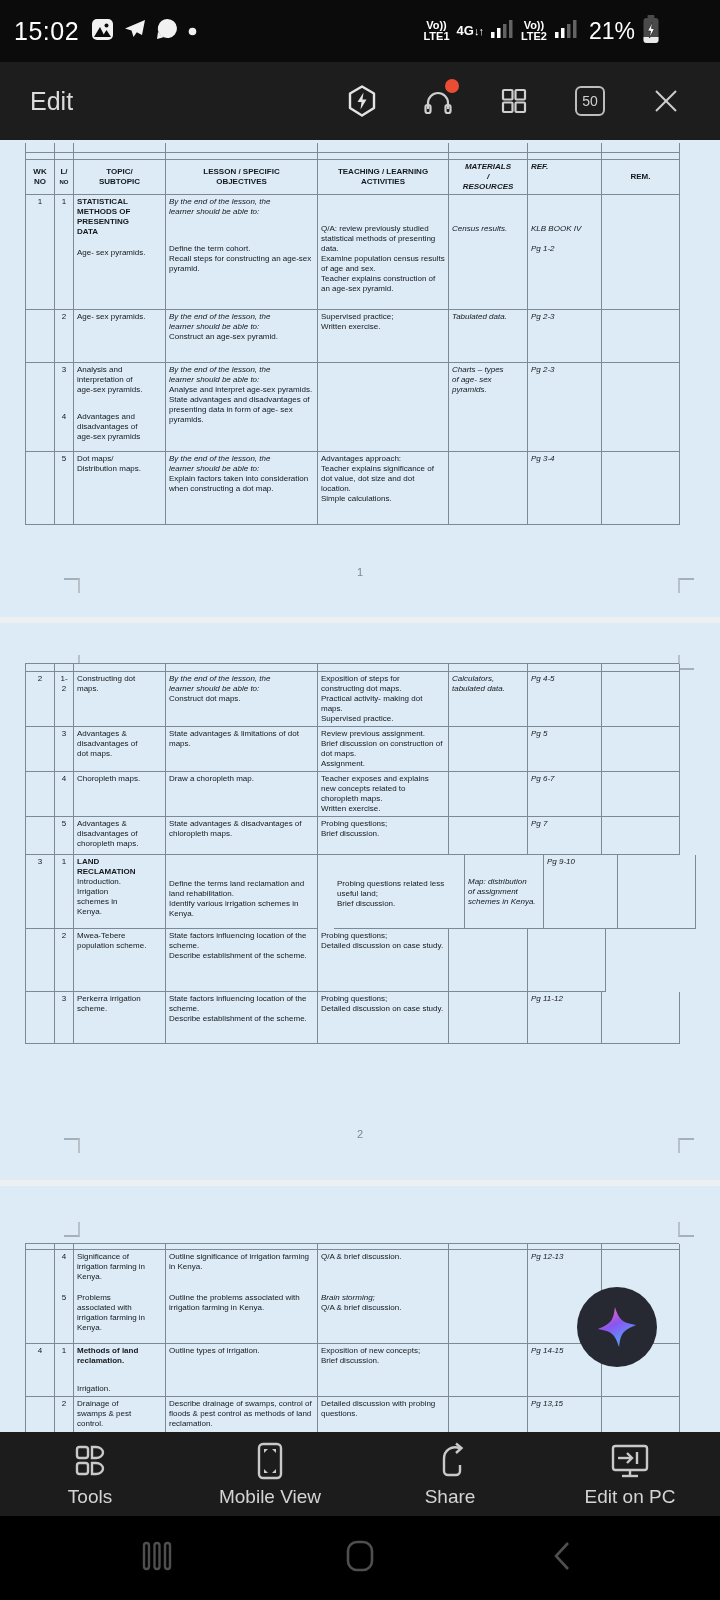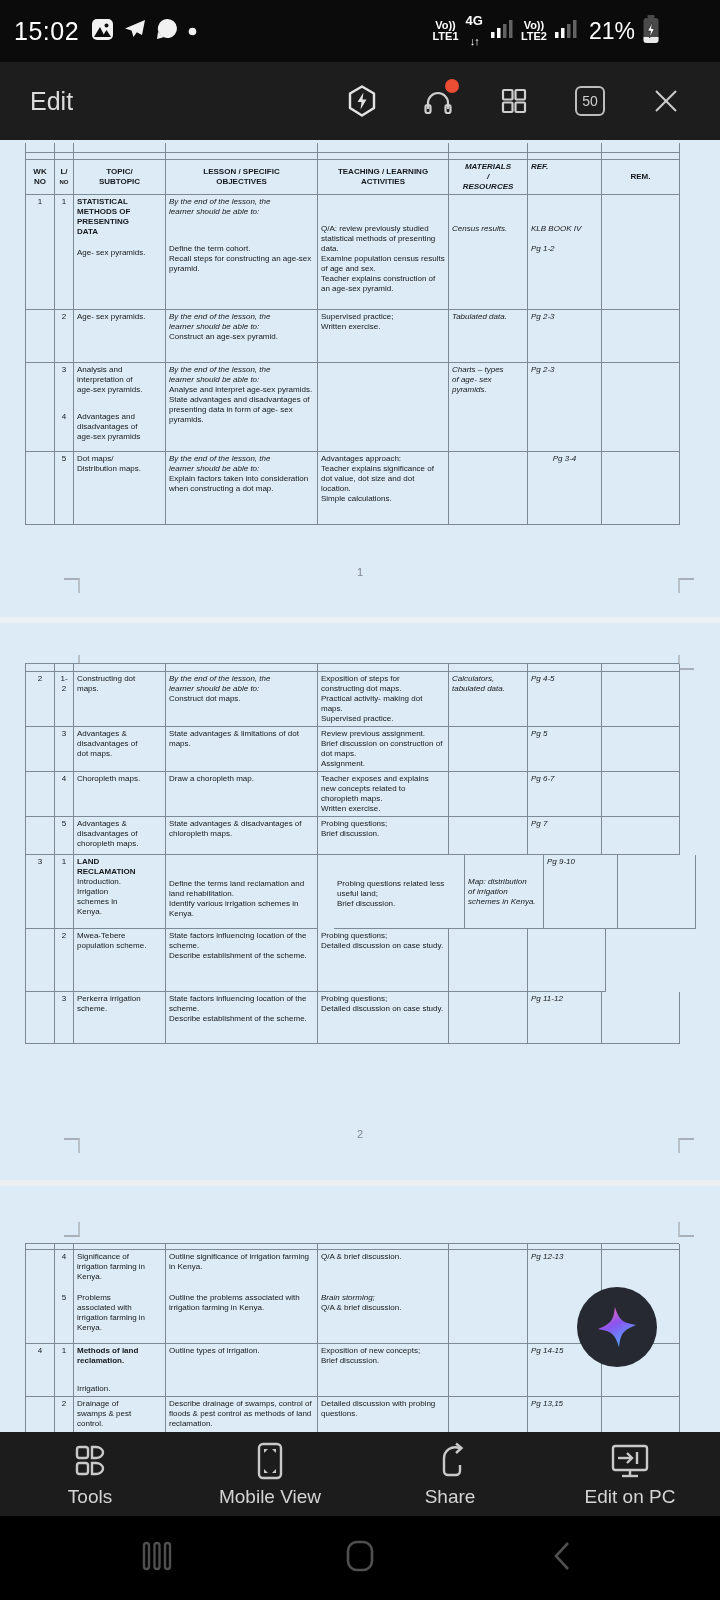--- a/index.html
+++ b/index.html
@@ -10,21 +10,21 @@
   }
   
   .status-bar{position:absolute;left:0;top:0;width:720px;height:62px;background:#0b0b0b;
     display:flex;align-items:center;padding:0 14px;color:#fff;}
   .sb-time{font-size:25px;font-weight:500;letter-spacing:.5px;}
   .sb-icons{display:flex;align-items:center;gap:9px;margin-left:12px;}
   .sb-right{margin-left:auto;display:flex;align-items:center;gap:7px;padding-right:46px;}
   .sim-block{display:flex;flex-direction:column;align-items:center;line-height:11px;}
   .sim-block .l1{font-size:11px;font-weight:700;}
   .sim-block .l2{font-size:11px;font-weight:700;}
-  .net-block{display:flex;flex-direction:column;align-items:center;line-height:12px;gap:8px;}
+  .net-block{display:flex;flex-direction:row;align-items:center;line-height:12px;}
   .net-block .g{font-size:13px;font-weight:700;}
   .net-block .a{font-size:11px;letter-spacing:-1px;}
   .sb-batt-pct{font-size:23px;font-weight:400;margin-left:4px;}
   
   .app-bar{position:absolute;left:0;top:62px;width:720px;height:78px;background:#1d1d1d;
     display:flex;align-items:center;}
   .ab-title{color:#dcdcdc;font-size:25px;margin-left:30px;}
   .ab-icons{margin-left:auto;display:flex;align-items:center;gap:40px;padding-right:36px;}
   .ab-icon{position:relative;width:36px;height:36px;display:flex;align-items:center;justify-content:center;}
   .red-dot{position:absolute;right:-3px;top:-4px;width:14px;height:14px;border-radius:50%;background:#ea4c34;}
@@ -337,21 +337,21 @@
             <div class="ital">By the end of the lesson, the</div>
             <div class="ital">learner should be able to:</div>
             <div>Explain factors taken into consideration when constructing a dot map.</div>
           </div>
           <div class="tcell c4" style="width: 131px;">
             <div>Advantages approach:</div>
             <div>Teacher explains significance of dot value, dot size and dot location.</div>
             <div>Simple calculations.</div>
           </div>
           <div class="tcell c5" style="width: 79px;"></div>
-          <div class="tcell c6" style="width: 74px; text-align: center;">
+          <div class="tcell c6" style="width: 74px;">
             <div class="ital">Pg 3-4</div>
           </div>
           <div class="tcell c7" style="width: 78px;"></div>
         </div>
       </div>
     <div class="pgnum" style="top:426px;">1</div>
     <div class="mark bl" style="left:64px;top:438px;"></div>
     <div class="mark br" style="left:678px;top:438px;"></div>
   </div>
 
@@ -488,21 +488,21 @@
           <div class="tcell c3" style="width: 152px;">
             <div style="margin-top: 22px;">Define the terms land reclamation and land rehabilitation.</div>
             <div>Identify various irrigation schemes in Kenya.</div>
           </div>
           <div class="tcell c4" style="width: 131px; margin-left: 16px;">
             <div style="margin-top: 22px;">Probing questions related less useful land;</div>
             <div>Brief discussion.</div>
           </div>
           <div class="tcell c5" style="width: 79px;">
             <div class="ital" style="margin-top: 20px;">Map: distribution</div>
-            <div class="ital">of irrigation</div>
+            <div class="ital">of assignment</div>
             <div class="ital">schemes in Kenya.</div>
           </div>
           <div class="tcell c6" style="width: 74px;">
             <div class="ital">Pg 9-10</div>
           </div>
           <div class="tcell c7" style="width: 78px;"></div>
         </div>
         <div class="trow" style="min-height: 63px;">
           <div class="tcell c0" style="width: 29px;"></div>
           <div class="tcell c1" style="width: 19px;">

